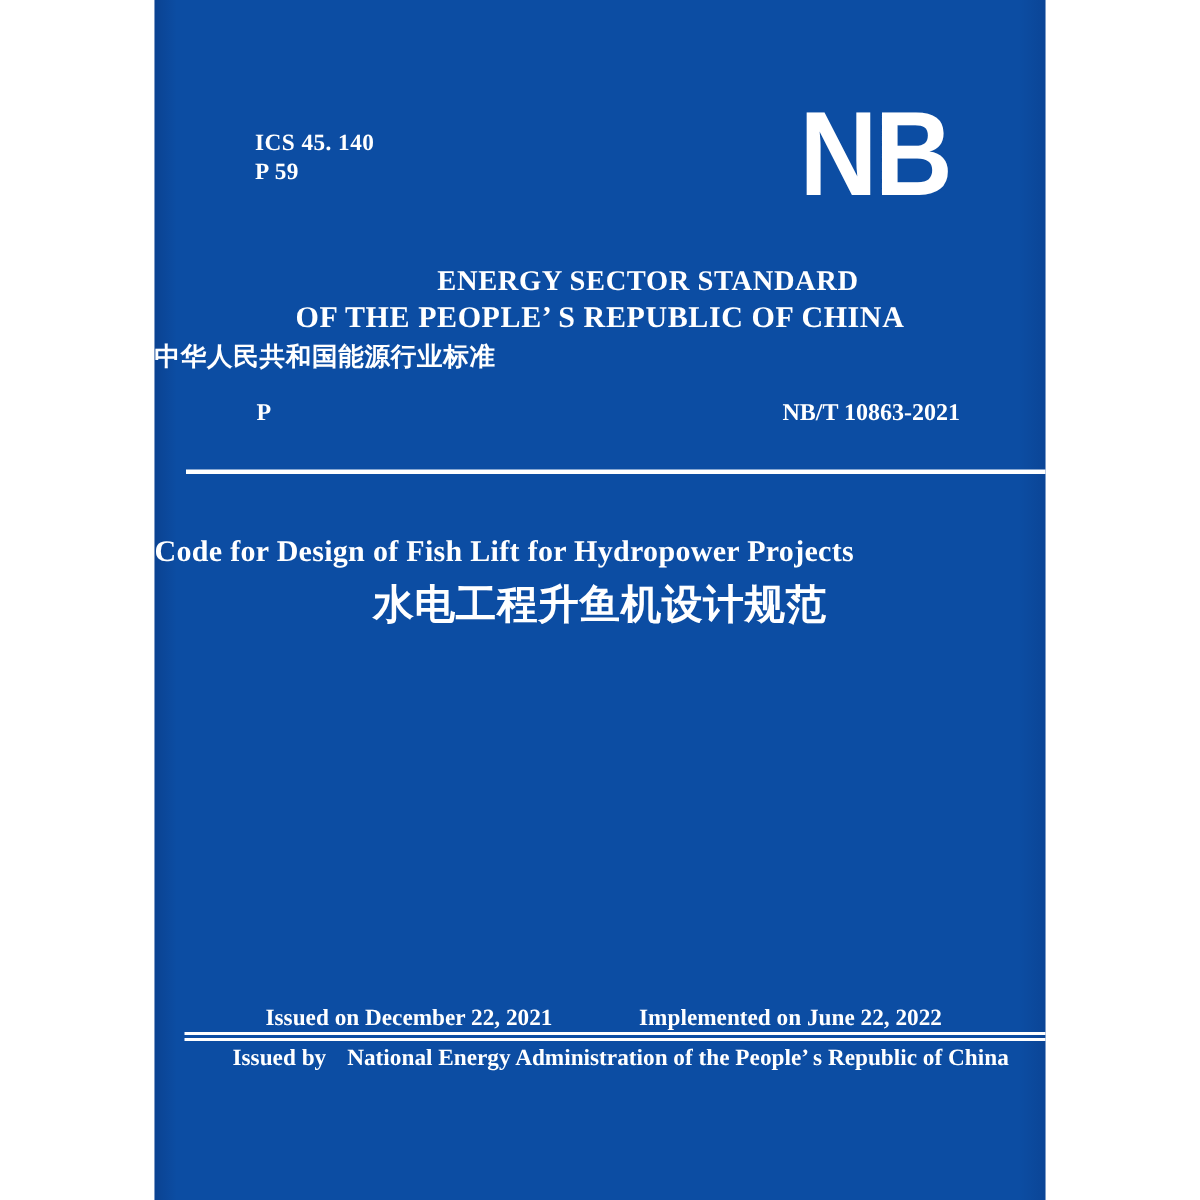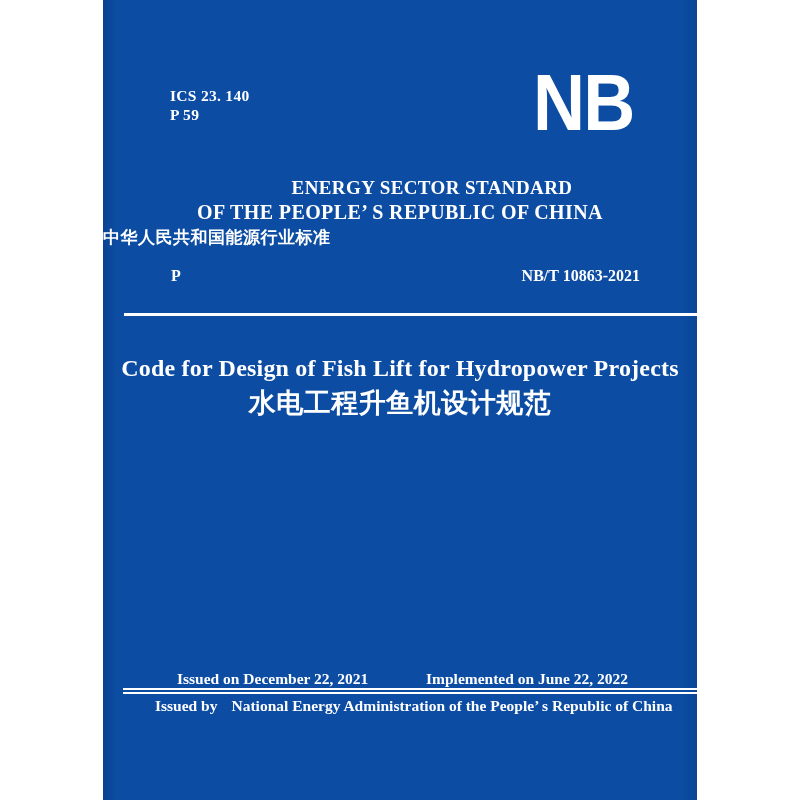--- a/index.html
+++ b/index.html
@@ -26,37 +26,37 @@
     font-family:"Liberation Sans", sans-serif;font-weight:bold;
     transform:scaleX(0.90);transform-origin:left top;letter-spacing:-2px;
   }
   .org-heading-en1{left:0;top:176px;width:100%;text-align:center;font-size:19px;line-height:24px;letter-spacing:0.4px;padding-left:32px;}
   .org-heading-en2{left:0;top:200px;width:100%;text-align:center;font-size:20px;line-height:24px;letter-spacing:0.4px;}
   .org-heading-zh{left:0;top:226px;width:100%;text-align:left;font-size:17px;line-height:24px;letter-spacing:0.5px;
     font-family:"Liberation Sans", sans-serif;font-weight:bold;}
   .doc-line{left:0;top:266px;width:100%;box-sizing:border-box;padding:0 57px 0 68px;
     display:flex;justify-content:space-between;font-size:16px;line-height:20px;}
   .rule-single{left:21px;right:0;top:313px;height:2.5px;background:#ffffff;}
-  .title-en{left:0;top:355px;width:100%;text-align:center;font-size:24px;line-height:26px;letter-spacing:0.2px;}
+  .title-en{left:0;top:355px;width:100%;text-align:left;font-size:20px;line-height:26px;letter-spacing:0.2px;}
   .title-zh{left:0;top:386px;width:100%;text-align:center;font-size:27px;line-height:34px;letter-spacing:0.5px;}
   .dates-row{left:0;top:669px;width:100%;box-sizing:border-box;padding:0 69px 12px 74px;
     display:flex;justify-content:space-between;font-size:15.5px;line-height:20px;}
   .rule-double{left:20px;right:0;top:688px;height:1.5px;
     border-top:2.5px solid #ffffff;border-bottom:2.5px solid #ffffff;}
   .issuer-row{left:0;top:696px;width:100%;box-sizing:border-box;padding-left:52px;
     display:flex;font-size:15.5px;line-height:20px;}
   .issuer-row .org{margin-left:14px;}
 </style>
 </head>
 <body>
 
 <div class="cover">
 
   <div class="abs serif-b ics-block">
-    <div>ICS 23. 140</div>
+    <div>ICS 45. 140</div>
     <div>P 59</div>
   </div>
 
   <div class="abs nb-logo">NB</div>
 
   <div class="abs serif-b org-heading-en1">ENERGY SECTOR STANDARD</div>
   <div class="abs serif-b org-heading-en2">OF THE PEOPLE’ S REPUBLIC OF CHINA</div>
   <div class="abs org-heading-zh">中华人民共和国能源行业标准</div>
 
   <div class="abs serif-b doc-line">

